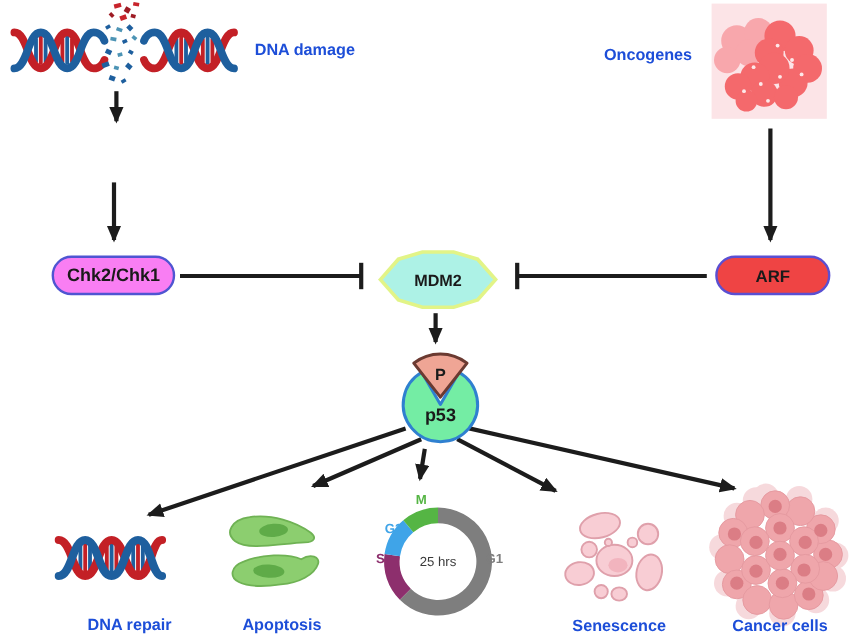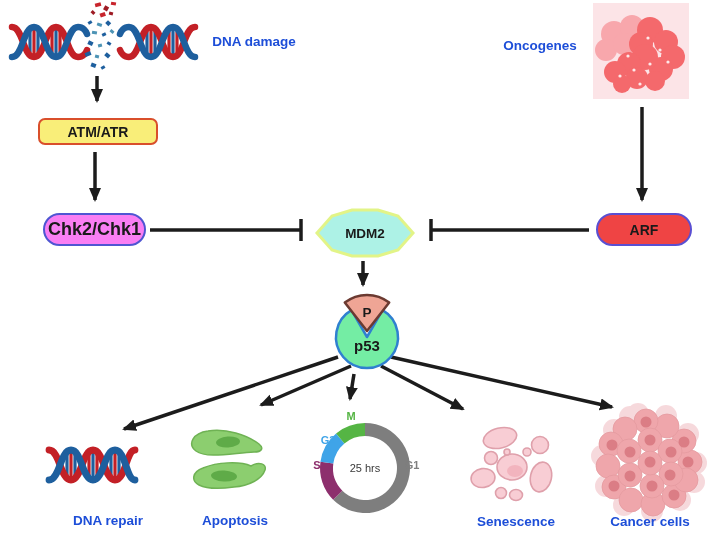--- a/index.html
+++ b/index.html
@@ -4,21 +4,21 @@
 <style>
   html,body{margin:0;padding:0;background:#fff;}
   #canvas{position:relative;width:709px;height:536px;background:#fff;overflow:hidden;
           font-family:"Liberation Sans",sans-serif;}
   #overlay{position:absolute;left:0;top:0;}
   .lbl{position:absolute;transform:translateX(-50%);font-weight:bold;font-size:13.5px;
        color:#1d4ed8;white-space:nowrap;}
   .node{position:absolute;display:flex;align-items:center;justify-content:center;
         box-sizing:border-box;font-weight:bold;color:#1a1a1a;border:2.5px solid;}
   #node-atm{left:38px;top:118px;width:120px;height:27px;border-radius:7px;font-size:14px;}
-  #node-chk{left:43px;top:213px;width:103px;height:33px;border-radius:17px;font-size:18px;}
+  #node-chk{left:43px;top:213px;width:103px;height:33px;border-radius:17px;font-size:15px;}
   #node-arf{left:596px;top:213px;width:96px;height:33px;border-radius:17px;font-size:14px;}
   text{font-family:"Liberation Sans",sans-serif;}
   .svgbold{font-weight:bold;fill:#1a1a1a;}
   .phase{font-weight:bold;font-size:11px;}
   .center-hrs{font-size:11px;fill:#3a3a3a;}
 </style>
 </head>
 <body>
 
 <div id="canvas">
@@ -231,23 +231,20 @@
           <circle cx="684" cy="442" r="5.5"></circle>
         <circle cx="646" cy="422" r="5.5"></circle>
           <circle cx="612" cy="445" r="5.5"></circle>
         <circle cx="614" cy="486" r="5.5"></circle>
           <circle cx="674" cy="495" r="5.5"></circle>
         <circle cx="688" cy="462" r="5.5"></circle>
       </g>
     </g>
   </svg>
 
-  <div class="node" id="node-atm" style="background: rgb(249, 238, 121); border-color: rgb(217, 79, 43);">
-    <span>ATM/ATR</span>
-  </div>
   <div class="node" id="node-chk" style="background: rgb(249, 126, 243); border-color: rgb(79, 85, 210);">
     <span>Chk2/Chk1</span>
   </div>
   <div class="node" id="node-arf" style="background: #ef4444; border-color: rgb(90, 79, 210);">
     <span>ARF</span>
   </div>
 
   <div class="lbl" style="left:254px;top:34px;">DNA damage</div>
   <div class="lbl" style="left:540px;top:38px;">Oncogenes</div>
   <div class="lbl" style="left:108px;top:513px;">DNA repair</div>

